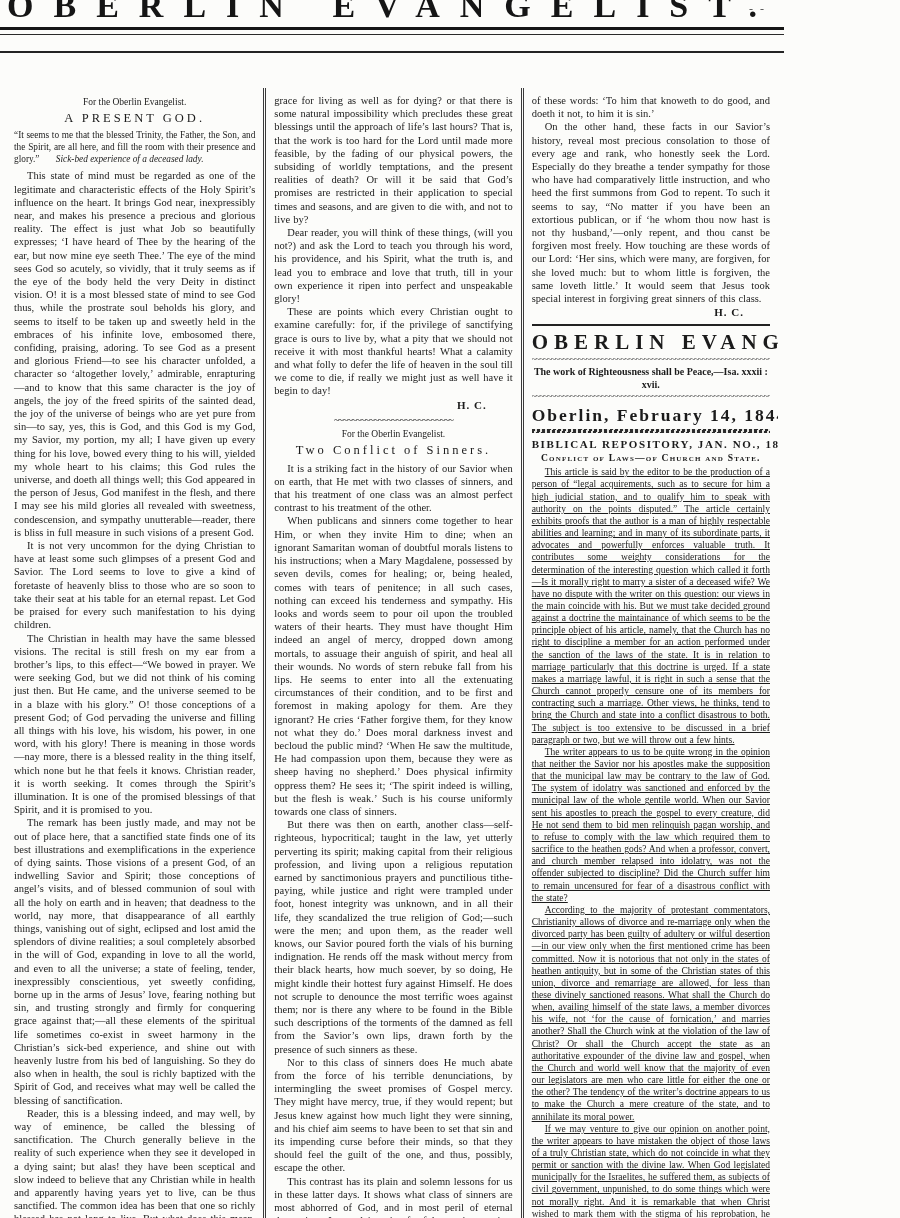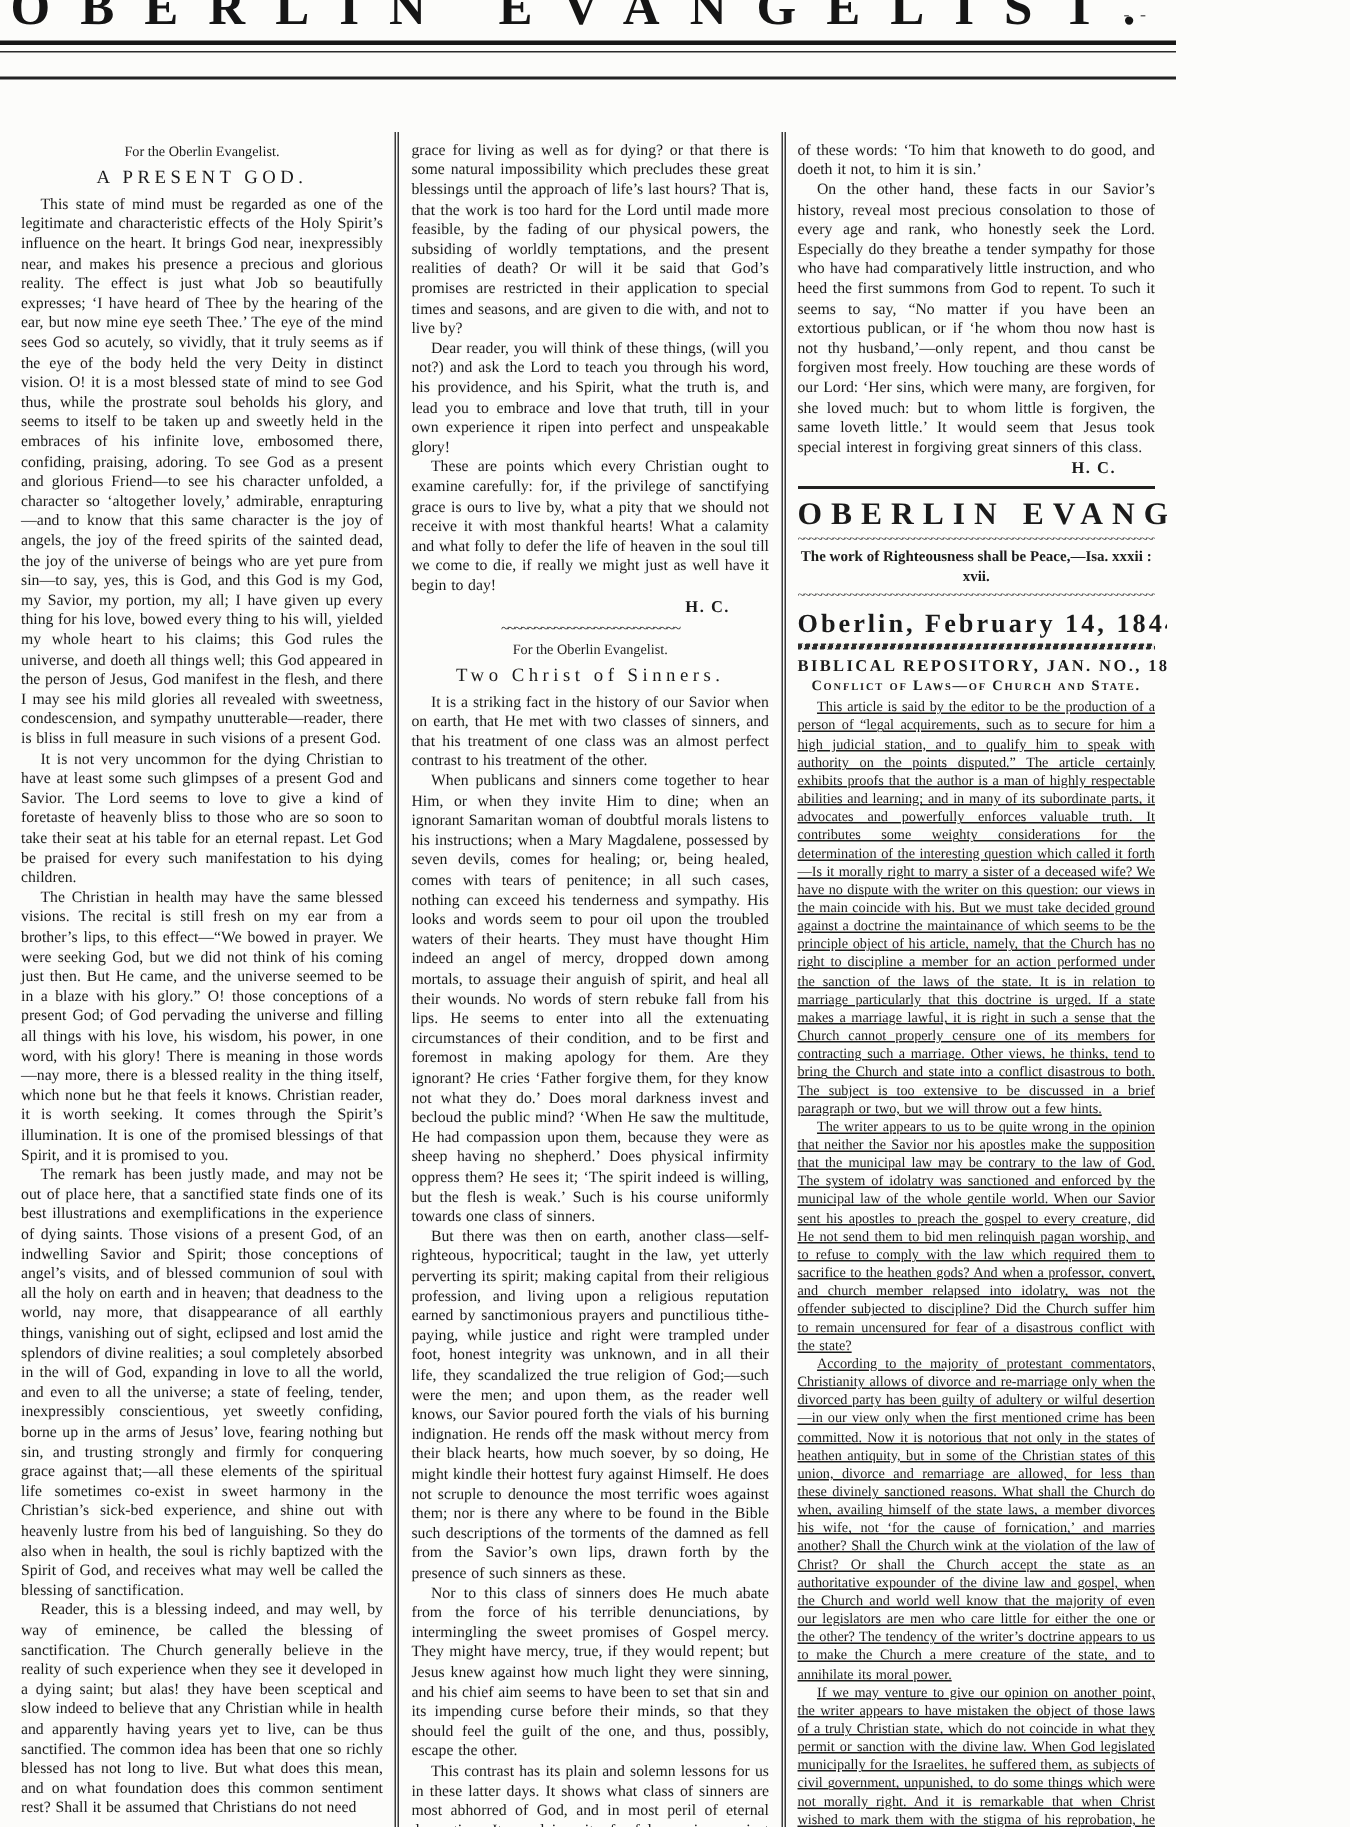--- a/index.html
+++ b/index.html
@@ -107,39 +107,43 @@
     <div class="page-mark">- -</div>
     <div class="banner-rule-a"></div>
     <div class="banner-rule-b"></div>
   </div>
 
   <div class="columns">
 
     <div class="col col-1">
       <div class="dateline">For the Oberlin Evangelist.</div>
       <div class="headline-1">A PRESENT GOD.</div>
+      <div class="epigraph">
+        <span>“It seems to me that the blessed Trinity, the Father, the Son, and the Spirit, are all here, and fill the room with their presence and glory.”</span>
+        <span class="attr">Sick-bed experience of a deceased lady.</span>
+      </div>
       <div>
           <p class="para">This state of mind must be regarded as one of the legitimate and characteristic effects of the Holy Spirit’s influence on the heart. It brings God near, inexpressibly near, and makes his presence a precious and glorious reality. The effect is just what Job so beautifully expresses; ‘I have heard of Thee by the hearing of the ear, but now mine eye seeth Thee.’ The eye of the mind sees God so acutely, so vividly, that it truly seems as if the eye of the body held the very Deity in distinct vision. O! it is a most blessed state of mind to see God thus, while the prostrate soul beholds his glory, and seems to itself to be taken up and sweetly held in the embraces of his infinite love, embosomed there, confiding, praising, adoring. To see God as a present and glorious Friend—to see his character unfolded, a character so ‘altogether lovely,’ admirable, enrapturing—and to know that this same character is the joy of angels, the joy of the freed spirits of the sainted dead, the joy of the universe of beings who are yet pure from sin—to say, yes, this is God, and this God is my God, my Savior, my portion, my all; I have given up every thing for his love, bowed every thing to his will, yielded my whole heart to his claims; this God rules the universe, and doeth all things well; this God appeared in the person of Jesus, God manifest in the flesh, and there I may see his mild glories all revealed with sweetness, condescension, and sympathy unutterable—reader, there is bliss in full measure in such visions of a present God.</p>
           <p class="para">It is not very uncommon for the dying Christian to have at least some such glimpses of a present God and Savior. The Lord seems to love to give a kind of foretaste of heavenly bliss to those who are so soon to take their seat at his table for an eternal repast. Let God be praised for every such manifestation to his dying children.</p>
           <p class="para">The Christian in health may have the same blessed visions. The recital is still fresh on my ear from a brother’s lips, to this effect—“We bowed in prayer. We were seeking God, but we did not think of his coming just then. But He came, and the universe seemed to be in a blaze with his glory.” O! those conceptions of a present God; of God pervading the universe and filling all things with his love, his wisdom, his power, in one word, with his glory! There is meaning in those words—nay more, there is a blessed reality in the thing itself, which none but he that feels it knows. Christian reader, it is worth seeking. It comes through the Spirit’s illumination. It is one of the promised blessings of that Spirit, and it is promised to you.</p>
           <p class="para">The remark has been justly made, and may not be out of place here, that a sanctified state finds one of its best illustrations and exemplifications in the experience of dying saints. Those visions of a present God, of an indwelling Savior and Spirit; those conceptions of angel’s visits, and of blessed communion of soul with all the holy on earth and in heaven; that deadness to the world, nay more, that disappearance of all earthly things, vanishing out of sight, eclipsed and lost amid the splendors of divine realities; a soul completely absorbed in the will of God, expanding in love to all the world, and even to all the universe; a state of feeling, tender, inexpressibly conscientious, yet sweetly confiding, borne up in the arms of Jesus’ love, fearing nothing but sin, and trusting strongly and firmly for conquering grace against that;—all these elements of the spiritual life sometimes co-exist in sweet harmony in the Christian’s sick-bed experience, and shine out with heavenly lustre from his bed of languishing. So they do also when in health, the soul is richly baptized with the Spirit of God, and receives what may well be called the blessing of sanctification.</p>
           <p class="para">Reader, this is a blessing indeed, and may well, by way of eminence, be called the blessing of sanctification. The Church generally believe in the reality of such experience when they see it developed in a dying saint; but alas! they have been sceptical and slow indeed to believe that any Christian while in health and apparently having years yet to live, can be thus sanctified. The common idea has been that one so richly blessed has not long to live. But what does this mean, and on what foundation does this common sentiment rest? Shall it be assumed that Christians do not need</p>
         </div>
     </div>
 
     <div class="col col-2">
       <div>
           <p class="para flush">grace for living as well as for dying? or that there is some natural impossibility which precludes these great blessings until the approach of life’s last hours? That is, that the work is too hard for the Lord until made more feasible, by the fading of our physical powers, the subsiding of worldly temptations, and the present realities of death? Or will it be said that God’s promises are restricted in their application to special times and seasons, and are given to die with, and not to live by?</p>
           <p class="para">Dear reader, you will think of these things, (will you not?) and ask the Lord to teach you through his word, his providence, and his Spirit, what the truth is, and lead you to embrace and love that truth, till in your own experience it ripen into perfect and unspeakable glory!</p>
           <p class="para">These are points which every Christian ought to examine carefully: for, if the privilege of sanctifying grace is ours to live by, what a pity that we should not receive it with most thankful hearts! What a calamity and what folly to defer the life of heaven in the soul till we come to die, if really we might just as well have it begin to day!</p>
         </div>
       <div class="sig">H. C.</div>
       <div class="squiggle"></div>
       <div class="dateline">For the Oberlin Evangelist.</div>
-      <div class="headline-1">Two Christ of Sinners.</div>
+      <div class="headline-1">Two Conflict of Sinners.</div>
       <div>
           <p class="para">It is a striking fact in the history of our Savior when on earth, that He met with two classes of sinners, and that his treatment of one class was an almost perfect contrast to his treatment of the other.</p>
           <p class="para">When publicans and sinners come together to hear Him, or when they invite Him to dine; when an ignorant Samaritan woman of doubtful morals listens to his instructions; when a Mary Magdalene, possessed by seven devils, comes for healing; or, being healed, comes with tears of penitence; in all such cases, nothing can exceed his tenderness and sympathy. His looks and words seem to pour oil upon the troubled waters of their hearts. They must have thought Him indeed an angel of mercy, dropped down among mortals, to assuage their anguish of spirit, and heal all their wounds. No words of stern rebuke fall from his lips. He seems to enter into all the extenuating circumstances of their condition, and to be first and foremost in making apology for them. Are they ignorant? He cries ‘Father forgive them, for they know not what they do.’ Does moral darkness invest and becloud the public mind? ‘When He saw the multitude, He had compassion upon them, because they were as sheep having no shepherd.’ Does physical infirmity oppress them? He sees it; ‘The spirit indeed is willing, but the flesh is weak.’ Such is his course uniformly towards one class of sinners.</p>
           <p class="para">But there was then on earth, another class—self-righteous, hypocritical; taught in the law, yet utterly perverting its spirit; making capital from their religious profession, and living upon a religious reputation earned by sanctimonious prayers and punctilious tithe-paying, while justice and right were trampled under foot, honest integrity was unknown, and in all their life, they scandalized the true religion of God;—such were the men; and upon them, as the reader well knows, our Savior poured forth the vials of his burning indignation. He rends off the mask without mercy from their black hearts, how much soever, by so doing, He might kindle their hottest fury against Himself. He does not scruple to denounce the most terrific woes against them; nor is there any where to be found in the Bible such descriptions of the torments of the damned as fell from the Savior’s own lips, drawn forth by the presence of such sinners as these.</p>
           <p class="para">Nor to this class of sinners does He much abate from the force of his terrible denunciations, by intermingling the sweet promises of Gospel mercy. They might have mercy, true, if they would repent; but Jesus knew against how much light they were sinning, and his chief aim seems to have been to set that sin and its impending curse before their minds, so that they should feel the guilt of the one, and thus, possibly, escape the other.</p>
           <p class="para">This contrast has its plain and solemn lessons for us in these latter days. It shows what class of sinners are most abhorred of God, and in most peril of eternal damnation. It proclaims its fearful warning against sinners in high spiritual places, who lack radical honesty of soul, and who suborn religion to their own selfish ends. How horrible their guilt! How dreadful their doom!</p>
           <p class="para">This contrast also utters its peals of thunder against the men, everywhere, who know their duty, but who do it not. It forms a striking comment upon the doctrine</p>
         </div>
     </div>
 

